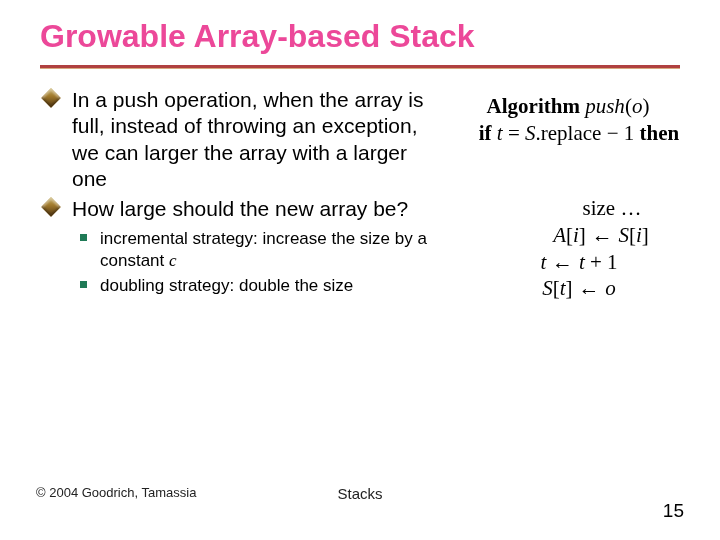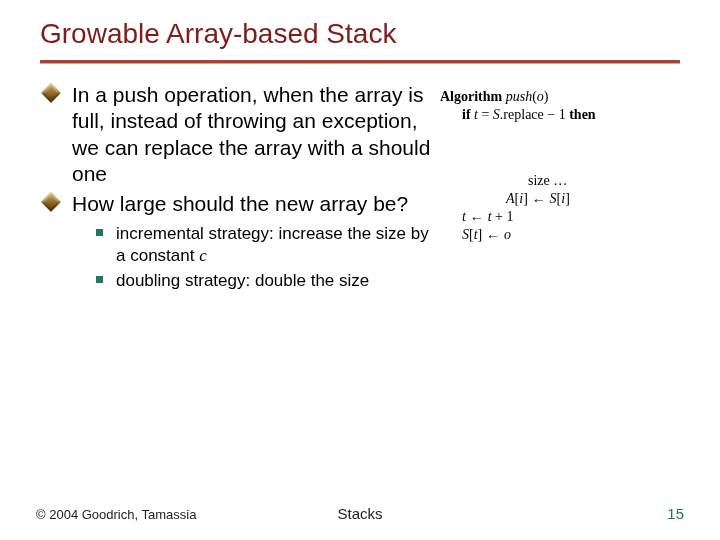--- a/index.html
+++ b/index.html
@@ -15,23 +15,23 @@
     width: 720px;
     height: 540px;
     position: relative;
     padding: 0;
   }
   .title-wrap {
     padding: 18px 40px 4px 40px;
   }
   .title {
     font-family: Arial, Helvetica, sans-serif;
-    font-size: 28px;
-    color: #7f1d1d;
-    font-weight: 400;
+    font-size: 32px;
+    color: #ec4899;
+    font-weight: 700;
   }
   .title-rule {
     margin: 6px 40px 0 40px;
     height: 0;
     border: none;
     border-top: 3px solid #b04040;
     border-bottom: 1px solid #d6a97d;
     position: relative;
   }
   .body {
@@ -40,23 +40,24 @@
   }
   .left {
     flex: 1 1 auto;
     padding-right: 2px;
     padding-left: 48px;
   }
   .right {
     width: 256px;
     flex: 0 0 256px;
     font-family: "Times New Roman", Times, serif;
-    font-size: 14px;
+    font-size: 21px;
     line-height: 1.28;
     padding-top: 6px;
+    text-align: center;
   }
   ul.lvl1 {
     list-style: none;
     padding: 0;
     margin: 0;
   }
   ul.lvl1 > li {
     position: relative;
     font-size: 21px;
     line-height: 1.25;
@@ -69,21 +70,21 @@
     top: 4px;
     width: 14px;
     height: 14px;
     transform: rotate(45deg);
     background: linear-gradient(135deg,#c5b06a 0%, #a17a2c 40%, #6a4a18 80%);
     box-shadow: inset -2px -2px 2px rgba(0,0,0,0.25), inset 2px 2px 2px rgba(255,255,255,0.35);
   }
   ul.lvl2 {
     list-style: none;
     padding: 0;
-    margin: 6px 0 0 44px;
+    margin: 6px 0 0 28px;
   }
   ul.lvl2 > li {
     position: relative;
     font-size: 17px;
     line-height: 1.25;
     margin-bottom: 4px;
     padding-left: 0;
   }
   .bullet-square {
     position: absolute;
@@ -104,56 +105,56 @@
   .i2 { padding-left: 44px; }
   .i3 { padding-left: 66px; }
   .i4 { padding-left: 88px; margin-top: 48px; }
   .arrow { font-family: Arial, sans-serif; }
   .footer {
     position: absolute;
     bottom: 18px;
     left: 36px;
     right: 36px;
     display: flex;
-    align-items: flex-end;
+    align-items: flex-start;
+    flex-direction: column;
   }
   .copyright {
     font-size: 13px;
     color: #222;
   }
   .footer-center {
     position: absolute;
     left: 0; right: 0;
     text-align: center;
     font-size: 15px;
     color: #222;
-    margin-top: 23px;
   }
   .pageno {
     margin-left: auto;
-    font-size: 15px;
-    color: #15803d;
+    font-size: 19px;
+    color: #000000;
   }
 </style>
 </head>
 <body>
 
 <div class="slide">
 
   <div class="title-wrap">
     <h1 class="title">Growable Array-based Stack</h1>
   </div>
   <hr class="title-rule">
 
   <div class="body">
     <div class="left">
       <ul class="lvl1">
         <li>
           <span class="bullet-diamond"></span>
-          <span>In a push operation, when the array is full, instead of throwing an exception, we can replace the array with a should one</span>
+          <span>In a push operation, when the array is full, instead of throwing an exception, we can larger the array with a larger one</span>
         </li>
         <li>
           <span class="bullet-diamond"></span>
           <span>How large should the new array be?</span>
           <ul class="lvl2">
             <li>
               <span class="bullet-square"></span>
               <span>incremental strategy: increase the size by a constant </span><span class="serif-ital">c</span>
             </li>
             <li>

